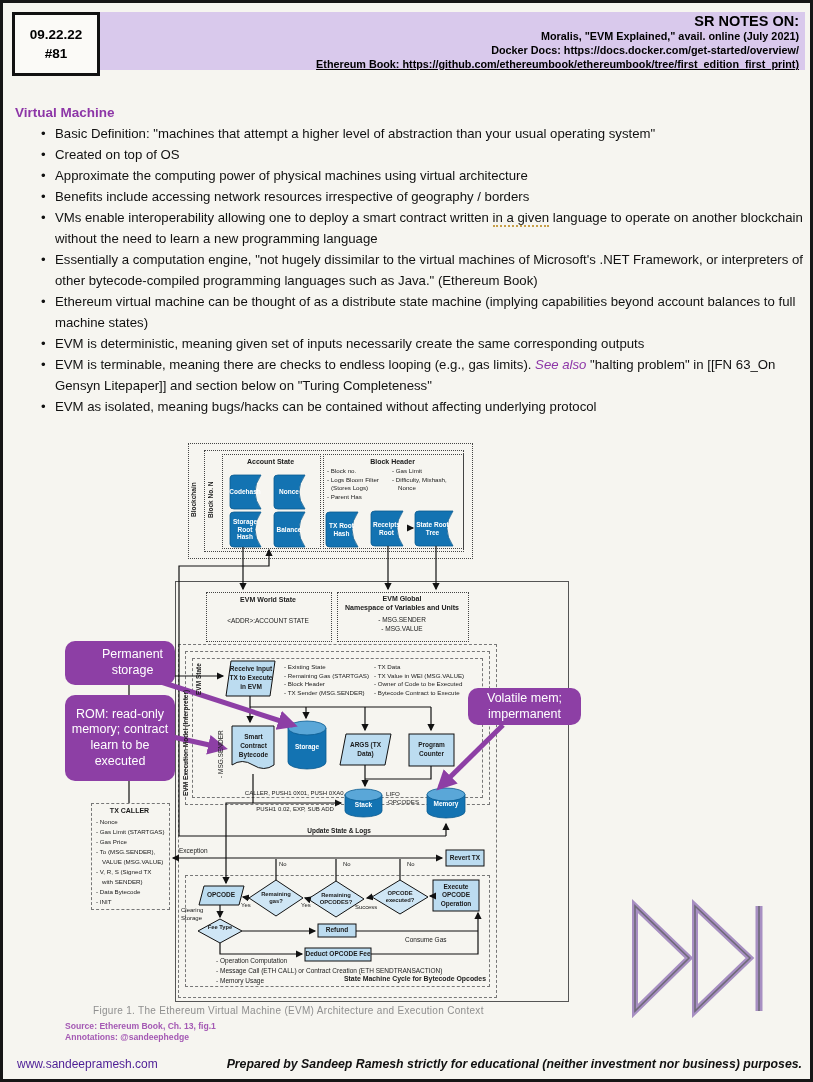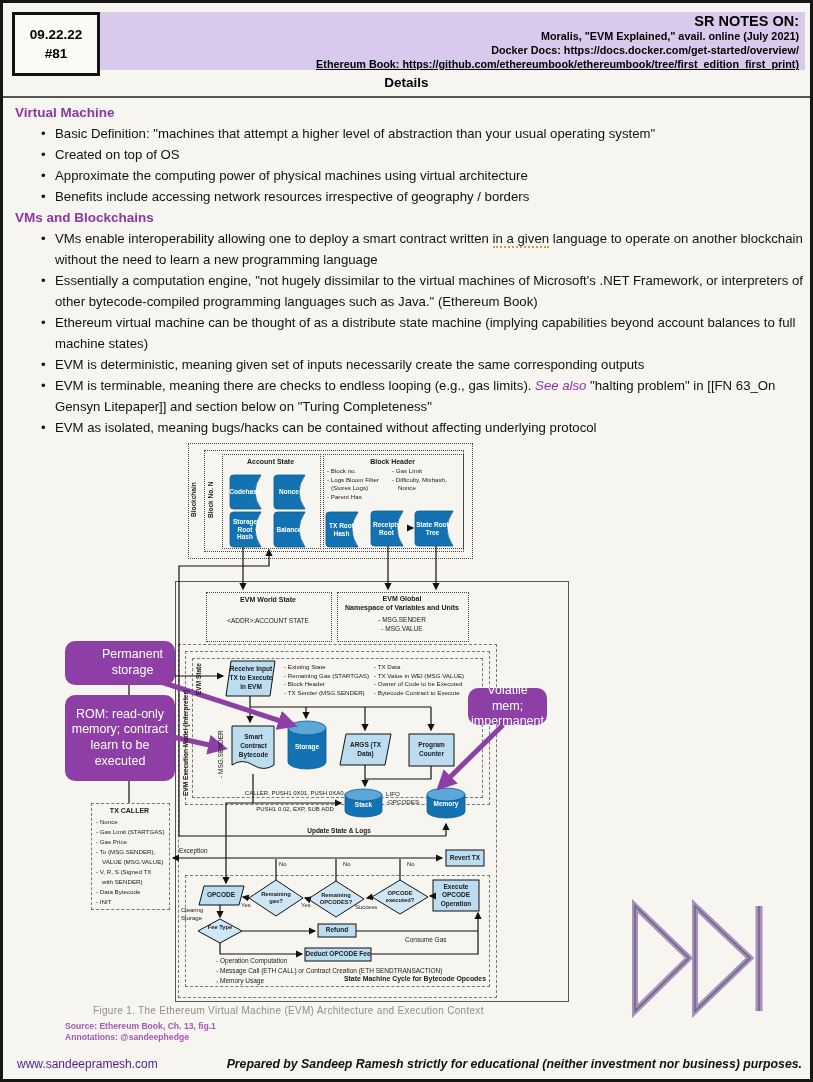--- a/index.html
+++ b/index.html
@@ -49,29 +49,27 @@
   <div class="datebox">
     <span>09.22.22</span>
     <span>#81</span>
   </div>
   <div class="band">
     <div class="ttl">SR NOTES ON:</div>
     <div class="ref">Moralis, "EVM Explained," avail. online (July 2021)</div>
     <div class="ref">Docker Docs: https://docs.docker.com/get-started/overview/</div>
     <div class="ref u">Ethereum Book: https://github.com/ethereumbook/ethereumbook/tree/first_edition_first_print)</div>
   </div>
-  <div class="details">Details</div>
 
   <div class="notes">
     <h3>Virtual Machine</h3>
     <div class="b"><span>Basic Definition: "machines that attempt a higher level of abstraction than your usual operating system"</span></div>
     <div class="b"><span>Created on top of OS</span></div>
     <div class="b"><span>Approximate the computing power of physical machines using virtual architecture</span></div>
     <div class="b"><span>Benefits include accessing network resources irrespective of geography / borders</span></div>
-    <h3>VMs and Blockchains</h3>
     <div class="b">
       <span>VMs enable interoperability allowing one to deploy a smart contract written </span><span class="squig">in a given</span><span> language to operate on another blockchain without the need to learn a new programming language</span>
     </div>
     <div class="b"><span>Essentially a computation engine, "not hugely dissimilar to the virtual machines of Microsoft's .NET Framework, or interpreters of other bytecode-compiled programming languages such as Java." (Ethereum Book)</span></div>
     <div class="b"><span>Ethereum virtual machine can be thought of as a distribute state machine (implying capabilities beyond account balances to full machine states)</span></div>
     <div class="b"><span>EVM is deterministic, meaning given set of inputs necessarily create the same corresponding outputs</span></div>
     <div class="b">
       <span>EVM is terminable, meaning there are checks to endless looping (e.g., gas limits).  </span><span class="seealso">See also</span><span> "halting problem" in [[FN 63_On Gensyn Litepaper]] and section below on "Turing Completeness"</span>
     </div>
     <div class="b"><span>EVM as isolated, meaning bugs/hacks can be contained without affecting underlying protocol</span></div>
@@ -277,21 +275,21 @@
       <div>- To (MSG.SENDER),</div>
       <div style="padding-left:6px;">VALUE (MSG.VALUE)</div>
       <div>- V, R, S (Signed TX</div>
       <div style="padding-left:6px;">with SENDER)</div>
       <div>- Data Bytecode</div>
       <div>- INIT</div>
     </div>
 
     <div class="callout" style="left:2px;top:206px;width:110px;height:44px;padding-left:28px;">Permanent storage</div>
     <div class="callout" style="left:2px;top:260px;width:110px;height:86px;">ROM: read-only memory; contract learn to be executed</div>
-    <div class="callout" style="left:405px;top:253px;width:79px;height:37px;">Volatile mem; impermanent</div>
+    <div class="callout" style="left:405px;top:253px;width:113px;height:37px;">Volatile mem; impermanent</div>
   </div>
 
   <div class="figcap">Figure 1. The Ethereum Virtual Machine (EVM) Architecture and Execution Context</div>
   <div class="srcline" style="top:1018px;">Source: Ethereum Book, Ch. 13, fig.1</div>
   <div class="srcline" style="top:1029px;">Annotations: @sandeephedge</div>
 
   <svg style="left:620px;top:890px;" width="150" height="130" viewBox="0 0 150 130">
     <g fill="none">
       <path d="M12,13 L12,118 L66,65 Z" stroke="#a78fc2" stroke-width="6"></path>
       <path d="M12,13 L12,118 L66,65 Z" stroke="#6f6a78" stroke-width="1.6"></path>

